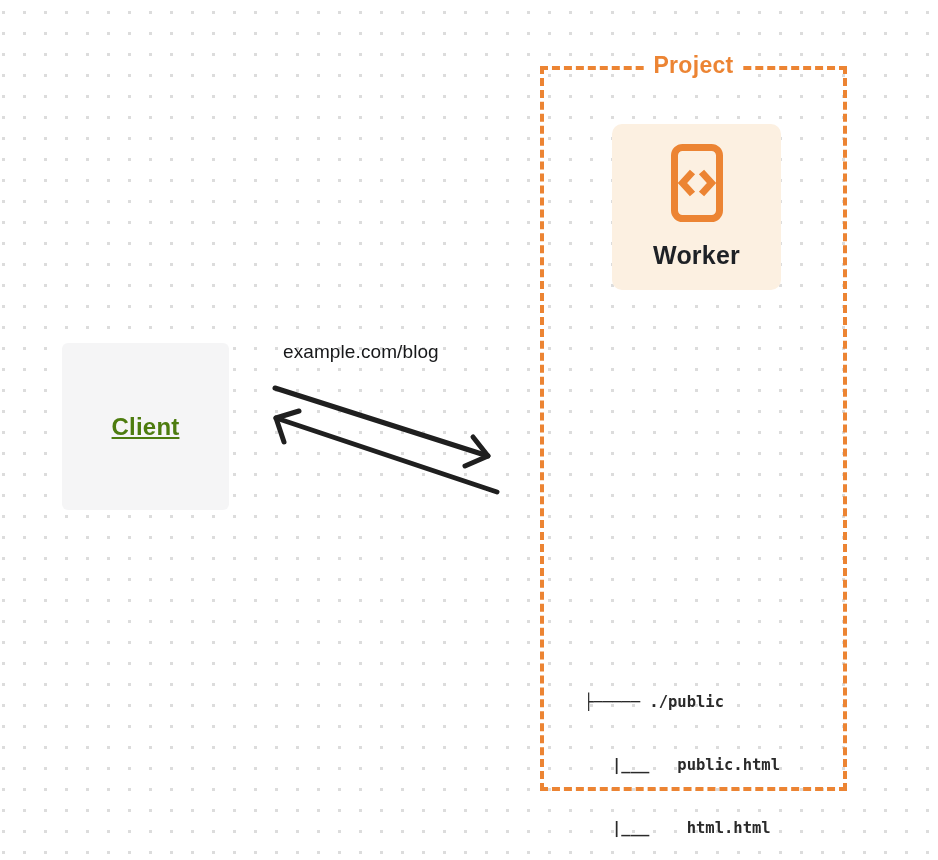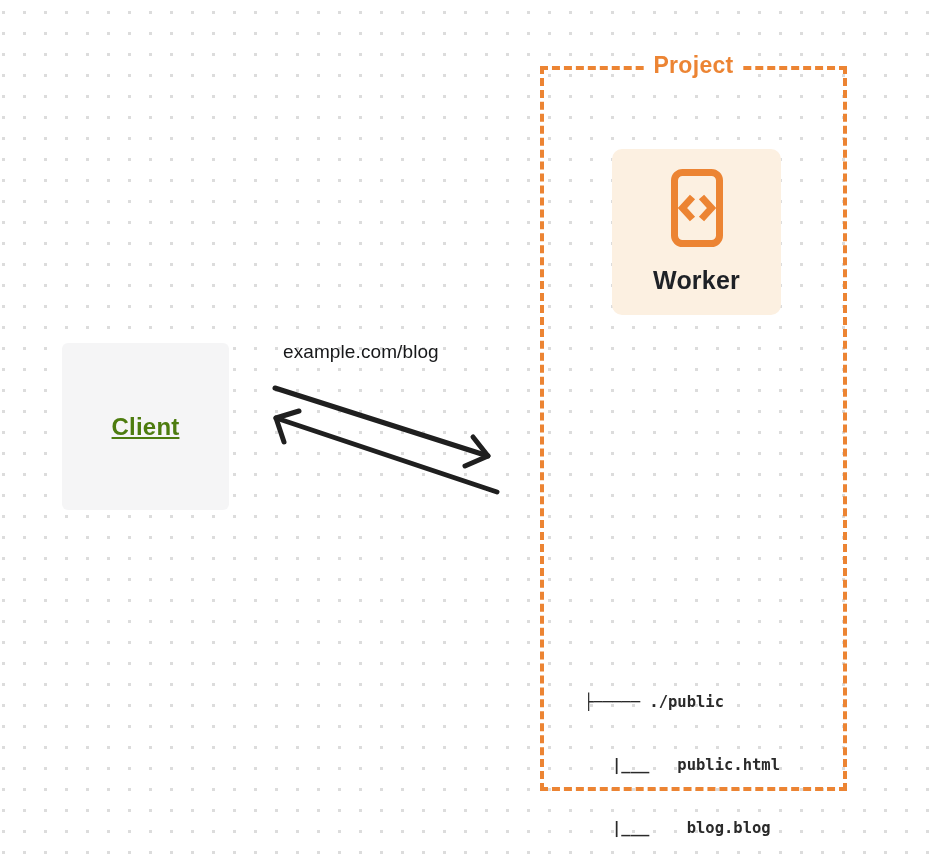--- a/index.html
+++ b/index.html
@@ -75,21 +75,21 @@
     position: absolute;
     width: 169px; height: 166px;
     background: #fcf0e1;
     border-radius: 10px;
     display: flex;
     flex-direction: column;
     align-items: center;
     justify-content: center;
     gap: 19px;
   }
-  .worker-card { left: 68px; top: 79px; }
+  .worker-card { left: 68px; top: 54px; }
   .assets-card { left: 62px; top: 410px; }
 
   .card-label {
     font-size: 25px;
     font-weight: 700;
     color: #1e2126;
     letter-spacing: 0.2px;
   }
 
   .file-tree {
@@ -133,19 +133,19 @@
         <path d="M21.5,28 L11.5,39 L21.5,50" fill="none" stroke="#ec8433" stroke-width="7" stroke-linejoin="miter"></path>
         <path d="M30.5,28 L40.5,39 L30.5,50" fill="none" stroke="#ec8433" stroke-width="7" stroke-linejoin="miter"></path>
       </svg>
       <span class="card-label">Worker</span>
     </div>
 
 
     <div class="file-tree">
       <div>├───── ./public</div>
       <div>   |___   public.html</div>
-      <div>   |___    blog.blog</div>
+      <div>   |___    html.html</div>
       
     </div>
 
   </div>
 
 </div>
 
 </body></html>

